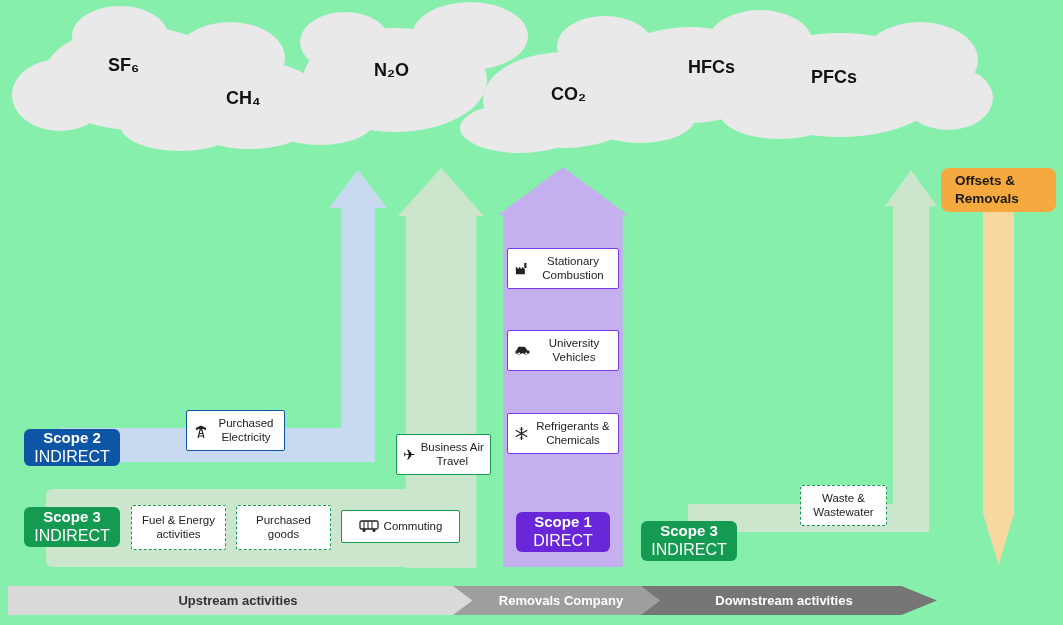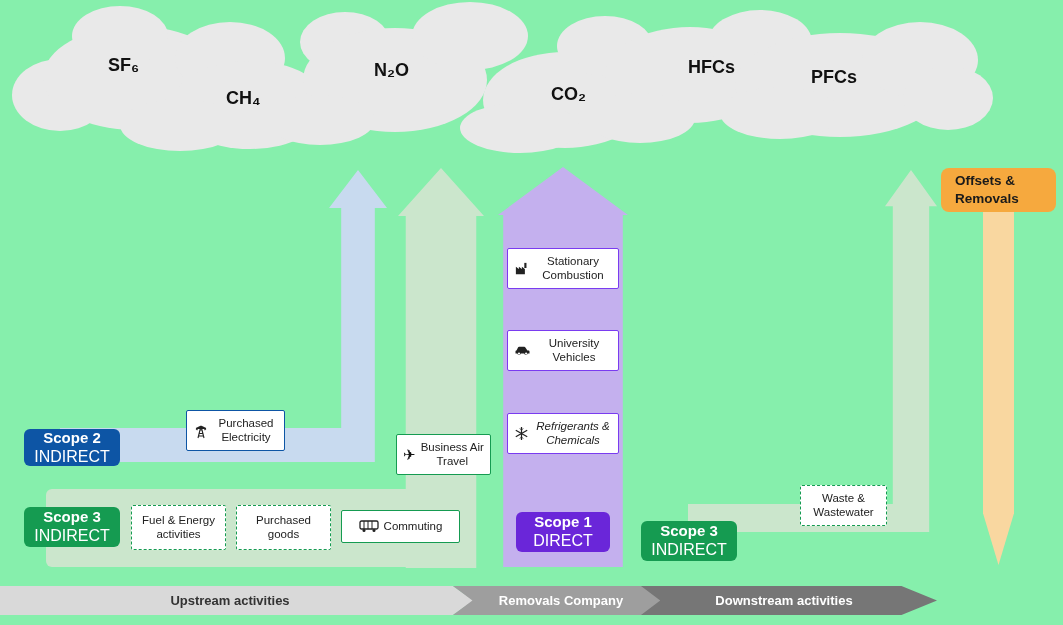--- a/index.html
+++ b/index.html
@@ -47,26 +47,26 @@
   .box .txt{flex:0 1 auto;}
   .icn{display:inline-flex;flex:0 0 auto;align-items:center;justify-content:center;}
   .glyph{font-size:15px;color:#111;font-family:"DejaVu Sans",sans-serif;}
   .box-electricity{left:186px;top:410px;width:99px;height:41px;}
   .box-airtravel{left:396px;top:434px;width:95px;height:41px;}
   .box-fuel{left:131px;top:505px;width:95px;height:45px;}
   .box-goods{left:236px;top:505px;width:95px;height:45px;}
   .box-commuting{left:341px;top:510px;width:119px;height:33px;}
   .box-stationary{left:507px;top:248px;width:112px;height:41px;}
   .box-vehicles{left:507px;top:330px;width:112px;height:41px;}
-  .box-refrig{left:507px;top:413px;width:112px;height:41px;font-style:italic;}
+  .box-refrig{left:507px;top:413px;width:112px;height:41px;}
   .box-waste{left:800px;top:485px;width:87px;height:41px;}
   
   .seg{position:absolute;top:586px;height:29px;z-index:4;display:flex;align-items:center;
     justify-content:center;font-weight:bold;font-size:13px;}
-  .seg-up{left:0;width:474px;background:#d9d9d9;color:#333;
+  .seg-up{left:8px;width:474px;background:#d9d9d9;color:#333;
     clip-path:polygon(0 0,95.5% 0,100% 50%,95.5% 100%,0 100%);padding-right:14px;box-sizing:border-box;}
   .seg-report{left:453px;width:216px;background:#9e9e9e;color:#fff;
     clip-path:polygon(0 0,91% 0,100% 50%,91% 100%,0 100%,9% 50%);}
   .seg-down{left:641px;width:296px;background:#767676;color:#fff;
     clip-path:polygon(0 0,88% 0,100% 50%,88% 100%,0 100%,6.5% 50%);padding-right:10px;box-sizing:border-box;}
 </style>
 </head>
 <body>
 
 <div id="stage">

